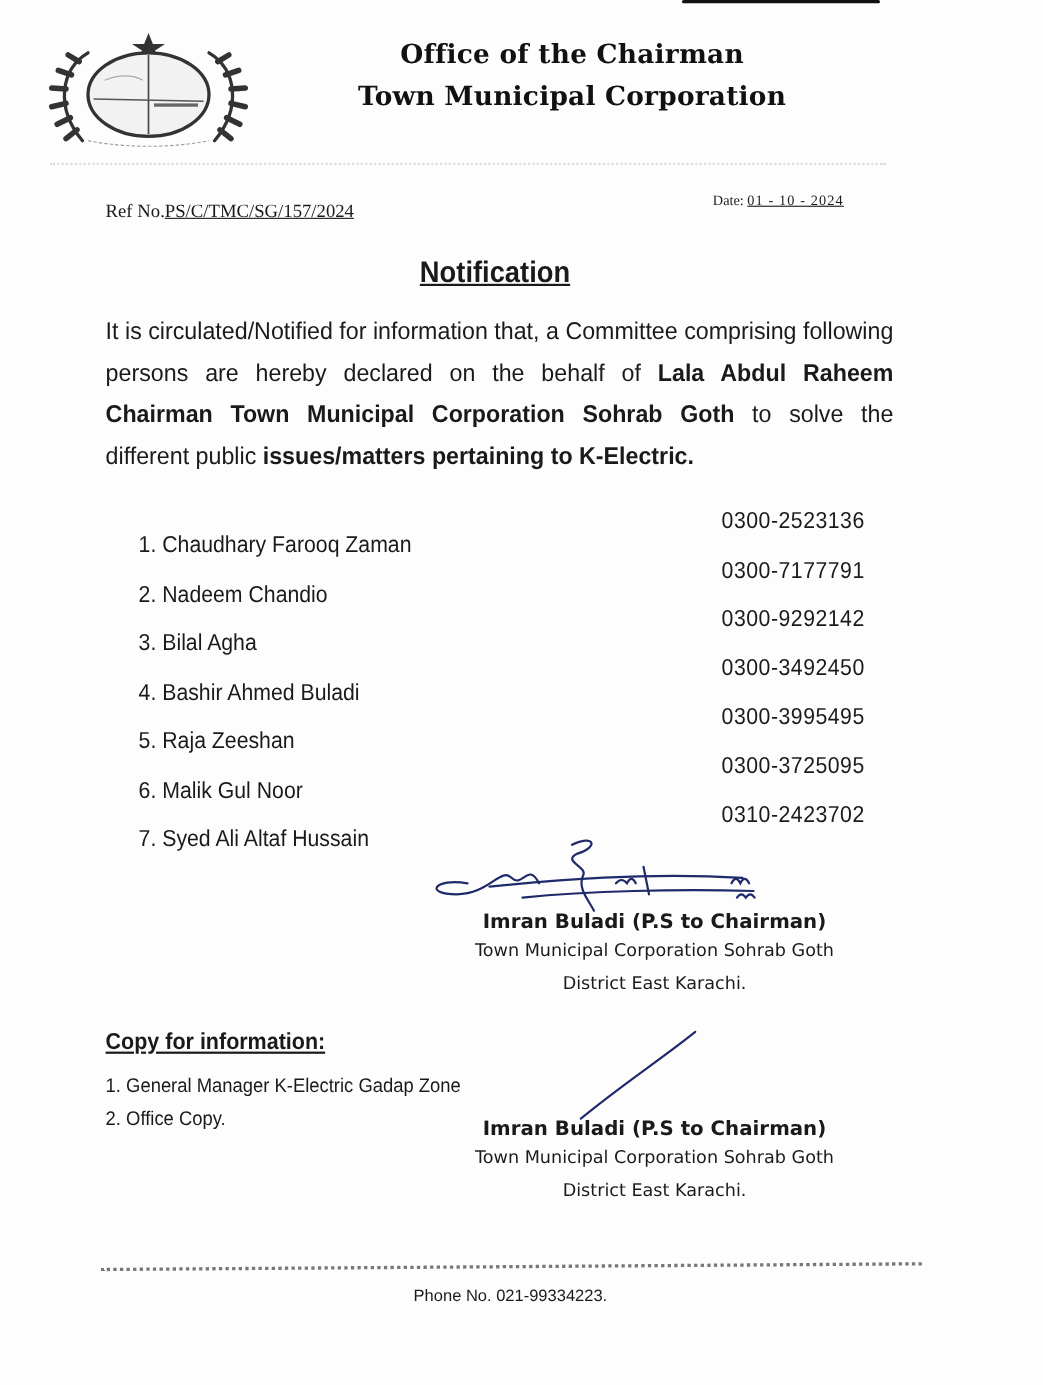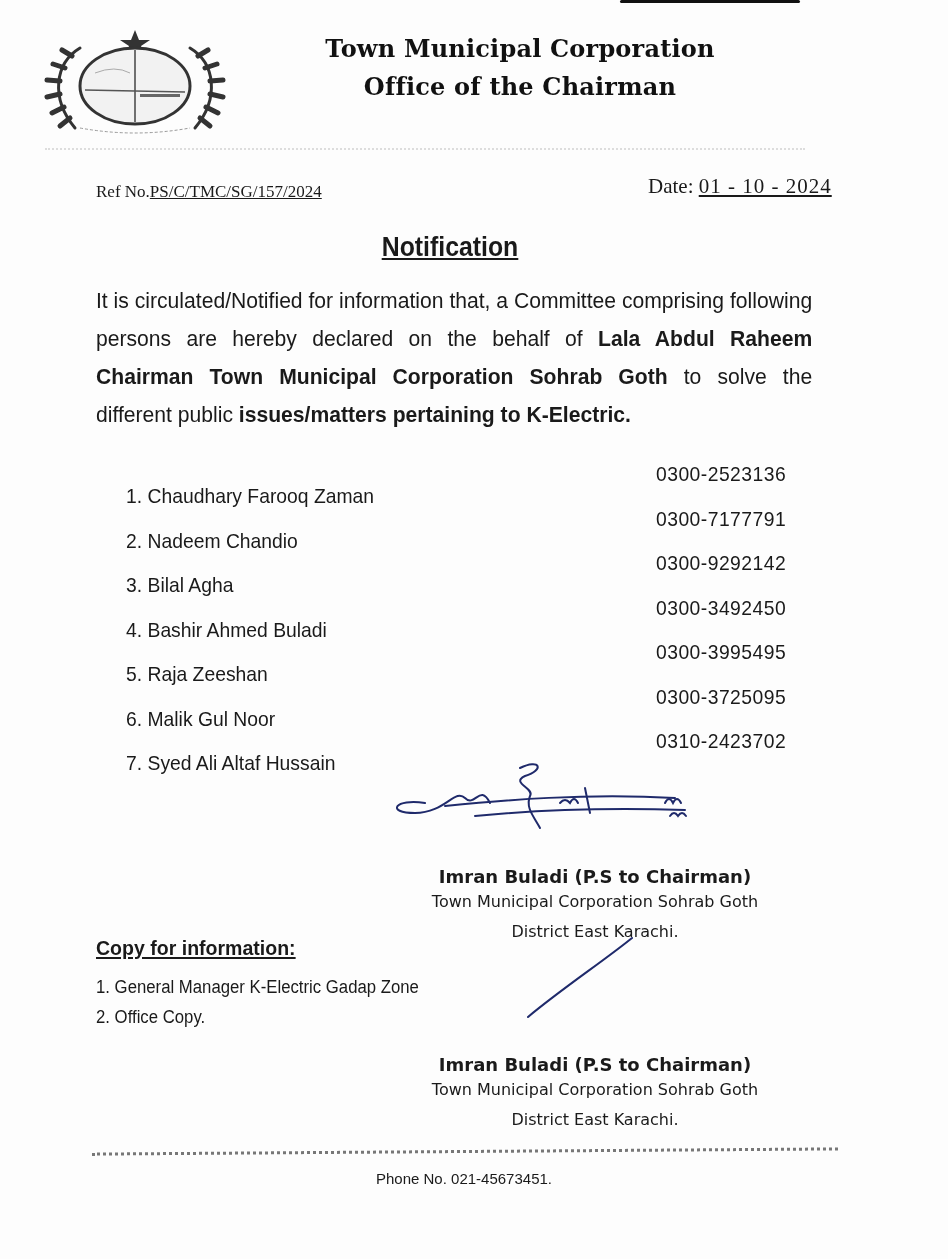--- a/index.html
+++ b/index.html
@@ -9,35 +9,35 @@
       font-family: "Liberation Sans", sans-serif;
     }
     .topbar { position: absolute; top: 0; left: 620px; width: 180px; height: 3px; background: #111; border-radius: 2px; }
     .emblem { position: absolute; left: 40px; top: 28px; width: 190px; height: 115px; }
     .header { position: absolute; left: 240px; top: 30px; width: 560px; text-align: center;
       font-family: "DejaVu Serif", serif; font-weight: bold; color: #111; }
     .header div { font-size: 24px; line-height: 38px; letter-spacing: 0.2px; }
     .hdr-rule { position: absolute; left: 45px; top: 148px; width: 760px; border-top: 2px dotted #ddd; }
     .ref { position: absolute; left: 96px; top: 182px; font-family: "Liberation Serif", serif; font-size: 17px; }
     .ref .u { text-decoration: underline; text-align: center; }
-    .date { position: absolute; left: 648px; top: 174px; font-family: "Liberation Serif", serif; font-size: 21px; }
+    .date { position: absolute; left: 648px; top: 174px; font-family: "Liberation Serif", serif; font-size: 13px; }
     .date .u { text-decoration: underline; letter-spacing: 1px; }
     .title { position: absolute; left: 0; width: 900px; top: 232px; text-align: center;
       font-family: "Liberation Sans", sans-serif; font-weight: bold; font-size: 27px; text-decoration: underline; transform: scaleX(0.92); }
     .body-text { position: absolute; left: 96px; top: 282px; width: 746px;
       font-family: "Liberation Sans", sans-serif; font-size: 22px; line-height: 38px; text-align: justify; text-align-last: left;
       transform: scaleX(0.96); transform-origin: left top; }
     .body-text b { font-weight: bold; }
     .members { position: absolute; left: 126px; top: 476px; width: 720px; }
     .member { position: relative; height: 44.5px; font-size: 21px; font-family: "Liberation Sans", sans-serif; }
     .member .name { position: absolute; left: 0; top: 8px; transform: scaleX(0.92); transform-origin: left; }
     .member .phone { position: absolute; left: 530px; top: -14px; transform: scaleX(0.92); transform-origin: left; letter-spacing: 0.5px; }
     .sig1 { position: absolute; left: 385px; top: 758px; width: 330px; height: 80px; }
     .sig-block { position: absolute; text-align: center; font-family: "DejaVu Sans", sans-serif; }
-    .sig-block .n { font-weight: bold; font-size: 18px; margin-top: 38px; }
+    .sig-block .n { font-weight: bold; font-size: 18px; }
     .sig-block .l { font-size: 16px; line-height: 30px; }
     .sb1 { left: 395px; top: 828px; width: 400px; }
     .copy-head { position: absolute; left: 96px; top: 936px; font-size: 21px; font-weight: bold; text-decoration: underline;
       transform: scaleX(0.93); transform-origin: left; }
     .copy-list { position: absolute; left: 96px; top: 972px; font-size: 18px; line-height: 30px; transform: scaleX(0.93); transform-origin: left; }
     .sig2 { position: absolute; left: 520px; top: 935px; width: 120px; height: 85px; }
     .sb2 { left: 395px; top: 1016px; width: 400px; }
     .foot-rule { position: absolute; left: 92px; top: 1150px; width: 746px; border-top: 3px dotted #777; transform: rotate(-0.4deg); }
     .footer { position: absolute; left: 96px; top: 1168px; width: 736px; text-align: center; font-size: 15px; line-height: 22px;
       font-family: "Liberation Sans", sans-serif; }
@@ -59,22 +59,22 @@
   <polygon points="95,2 99,12 110,12 101,18 104,28 95,22 86,28 89,18 80,12 91,12" fill="#333"></polygon>
   <ellipse cx="95" cy="58" rx="55" ry="38" fill="#f2f2f2" stroke="#333" stroke-width="3"></ellipse>
   <line x1="95" y1="22" x2="95" y2="94" stroke="#444" stroke-width="1.5"></line>
   <line x1="45" y1="62" x2="145" y2="64" stroke="#555" stroke-width="1.5"></line>
   <rect x="100" y="66" width="40" height="3" fill="#666"></rect>
   <path d="M55 45 q20 -8 35 0" stroke="#aaa" fill="none"></path>
   <path d="M40 100 q55 10 110 0" stroke="#999" fill="none" stroke-dasharray="3 2"></path>
 </svg>
 
 <div class="header">
+  <div>Office of the Chairman</div>
   <div>Town Municipal Corporation</div>
-  <div>Office of the Chairman</div>
 </div>
 <div class="hdr-rule"></div>
 
 <div class="ref">
   <span>Ref No.</span><span class="u">PS/C/TMC/SG/157/2024</span>
 </div>
 <div class="date">
   <span>Date:</span>
   <span class="u">01 - 10 - 2024</span>
 </div>
@@ -142,14 +142,14 @@
 </svg>
 
 <div class="sig-block sb2">
   <div class="n">Imran Buladi (P.S to Chairman)</div>
   <div class="l">Town Municipal Corporation Sohrab Goth</div>
   <div class="l">District East Karachi.</div>
 </div>
 
 <div class="foot-rule"></div>
 <div class="footer">
-  <div>Phone No. 021-45673451.</div>
+  <div>Phone No. 021-99334223.</div>
 </div>
 
 </body></html>

